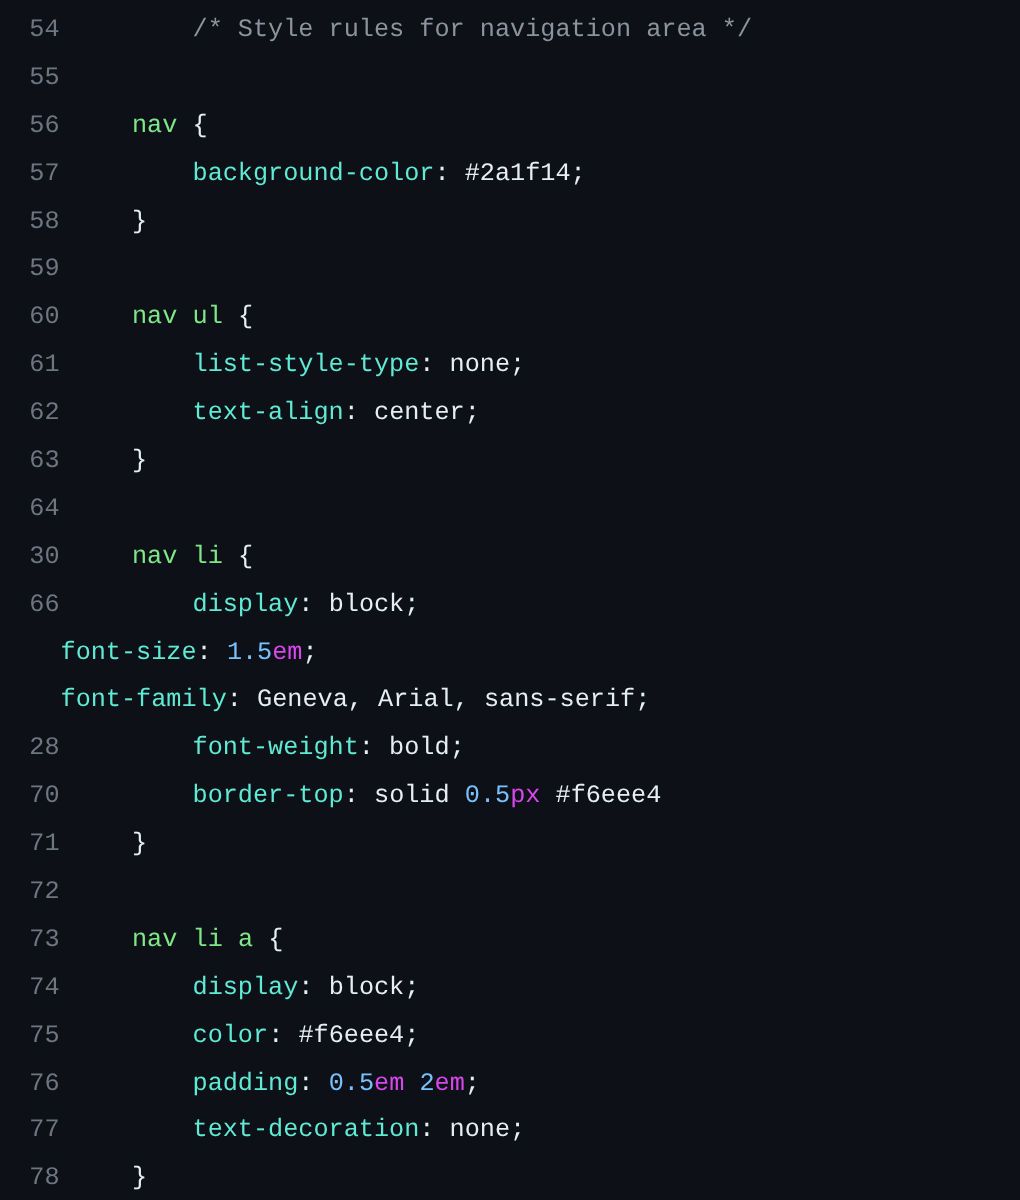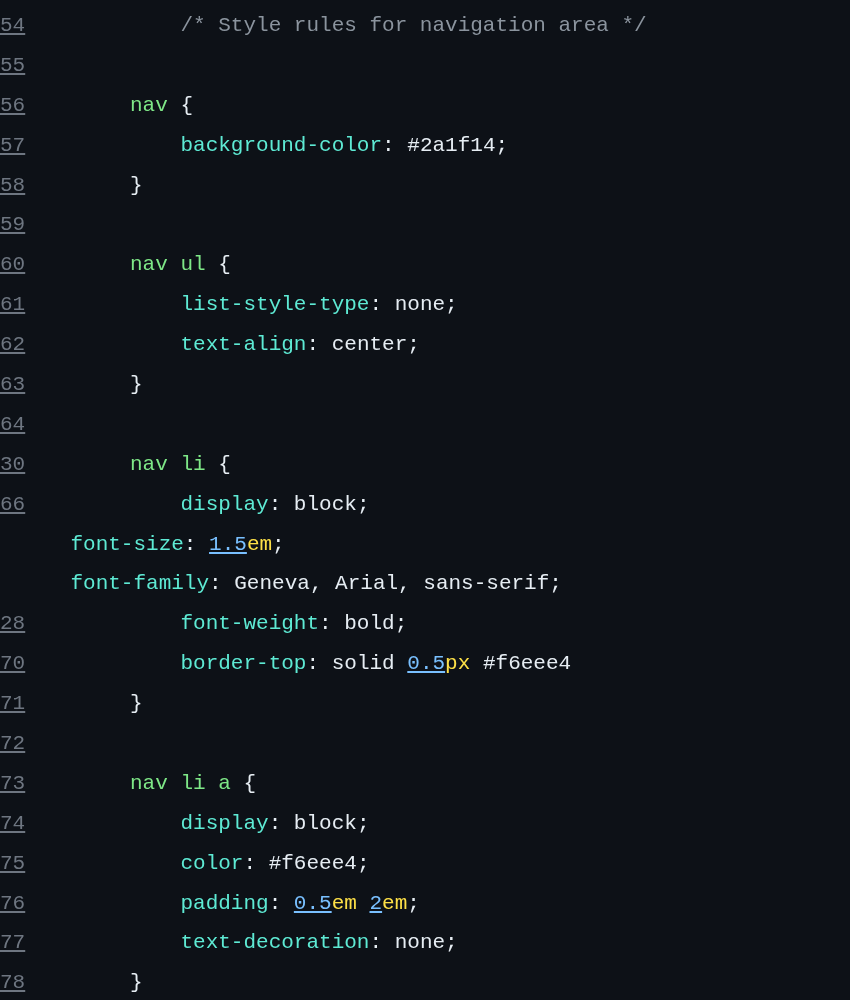--- a/index.html
+++ b/index.html
@@ -23,31 +23,29 @@
       display: block;
     }
     
     .line {
       display: flex;
       white-space: pre;
     }
     
     .line-number {
       color: #6e7681;
-      text-align: left;
+      text-align: center;
       width: 110px;
       padding-right: 36px;
       user-select: none;
       flex-shrink: 0;
-      text-decoration: underline;
     }
     
     .code-content {
       color: #e6edf3;
-      margin-left: 20px;
     }
     
     .comment {
       color: #8b949e;
     }
     
     .selector {
       color: #7ee787;
     }
     
@@ -58,25 +56,24 @@
     .property {
       color: #5eead4;
     }
     
     .value {
       color: #e6edf3;
     }
     
     .number {
       color: #79c0ff;
-      text-decoration: underline;
     }
     
     .unit {
-      color: #fde047;
+      color: #d946ef;
     }
     
     .punct {
       color: #e6edf3;
     }
   </style>
 </head>
 <body>
 
 <div class="code-container" id="code-root">

